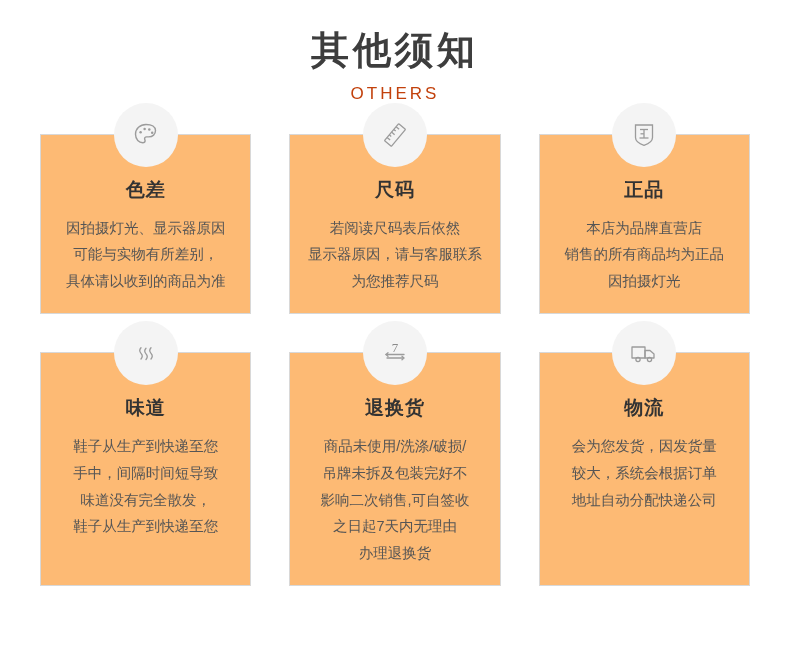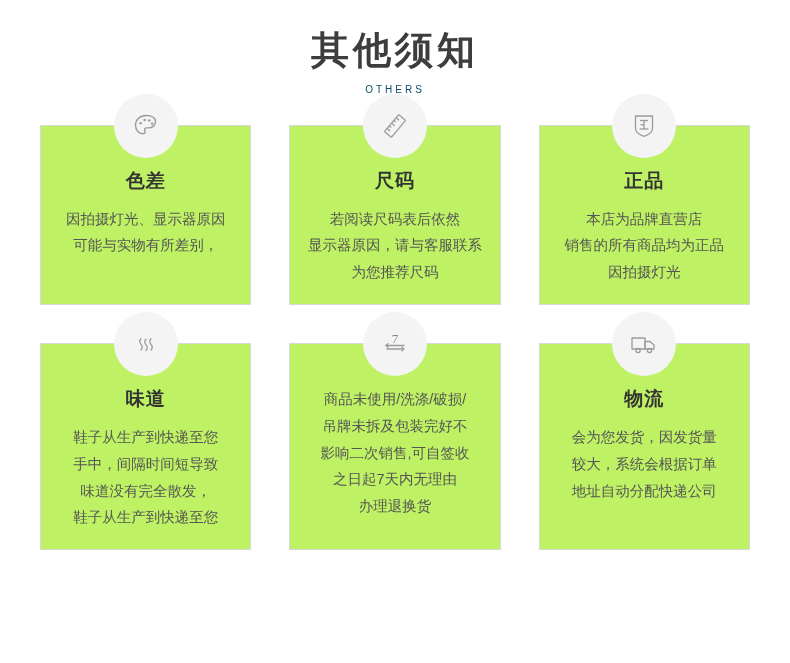--- a/index.html
+++ b/index.html
@@ -26,40 +26,40 @@
     padding-top: 28px;
   }
   .header-title {
     font-size: 38px;
     font-weight: bold;
     letter-spacing: 4px;
     color: #3d3d3d;
     line-height: 1.2;
   }
   .header-sub {
-    font-size: 10px;
+    font-size: 17px;
     letter-spacing: 3px;
-    color: #0c4a6e;
+    color: #c2410c;
     margin-top: 10px;
   }
   .grid {
     margin-top: 30px;
     display: grid;
     grid-template-columns: repeat(3, 1fr);
     grid-template-rows: auto auto;
     column-gap: 38px;
     row-gap: 38px;
   }
   .card {
     position: relative;
     border: 1px solid #d8d8d8;
     box-sizing: border-box;
     padding: 42px 10px 18px 10px;
     text-align: center;
-    background: #bef264;
+    background: #fdba74;
   }
   .card-icon {
     position: absolute;
     top: -32px;
     left: 50%;
     transform: translateX(-50%);
     width: 64px;
     height: 64px;
     border-radius: 50%;
     background: #f4f4f4;
@@ -105,20 +105,21 @@
           <circle cx="9.6" cy="12.2" r="1.25" fill="#9b9b9b" stroke="none"></circle>
           <circle cx="13.6" cy="9.1" r="1.25" fill="#9b9b9b" stroke="none"></circle>
           <circle cx="18.3" cy="9.6" r="1.25" fill="#9b9b9b" stroke="none"></circle>
           <circle cx="21.2" cy="12.8" r="1.25" fill="#9b9b9b" stroke="none"></circle>
         </svg>
       </div>
       <div class="card-title">色差</div>
       <div class="card-body">
         <div>因拍摄灯光、显示器原因</div>
         <div>可能与实物有所差别，</div>
+        <div>具体请以收到的商品为准</div>
       </div>
     </div>
 
     <div class="card">
       <div class="card-icon">
         <svg width="30" height="30" viewBox="0 0 30 30" fill="none" stroke="#9b9b9b" stroke-width="1.3">
           <g transform="rotate(40 15 15)">
             <rect x="10.5" y="4" width="9" height="22" rx="0.6"></rect>
             <line x1="10.5" y1="8" x2="14.5" y2="8"></line>
             <line x1="10.5" y1="11.5" x2="13" y2="11.5"></line>
@@ -174,20 +175,21 @@
     <div class="card row2">
       <div class="card-icon">
         <svg width="34" height="32" viewBox="0 0 34 32" fill="none" stroke="#9b9b9b" stroke-width="1.3" stroke-linecap="round">
           <text x="17" y="15" font-family="Liberation Serif, serif" font-size="13" fill="#8a8a8a" stroke="none" text-anchor="middle">7</text>
           <line x1="8" y1="17.5" x2="26" y2="17.5"></line>
           <path d="M9 21h16"></path>
           <path d="M24 19.2l2 1.8-2 1.8" fill="none"></path>
           <path d="M10 15.7l-2-1.8 2-1.8" fill="none" transform="translate(0,3.6)"></path>
         </svg>
       </div>
+      <div class="card-title">退换货</div>
       <div class="card-body">
         <div>商品未使用/洗涤/破损/</div>
         <div>吊牌未拆及包装完好不</div>
         <div>影响二次销售,可自签收</div>
         <div>之日起7天内无理由</div>
         <div>办理退换货</div>
       </div>
     </div>
 
     <div class="card row2">

